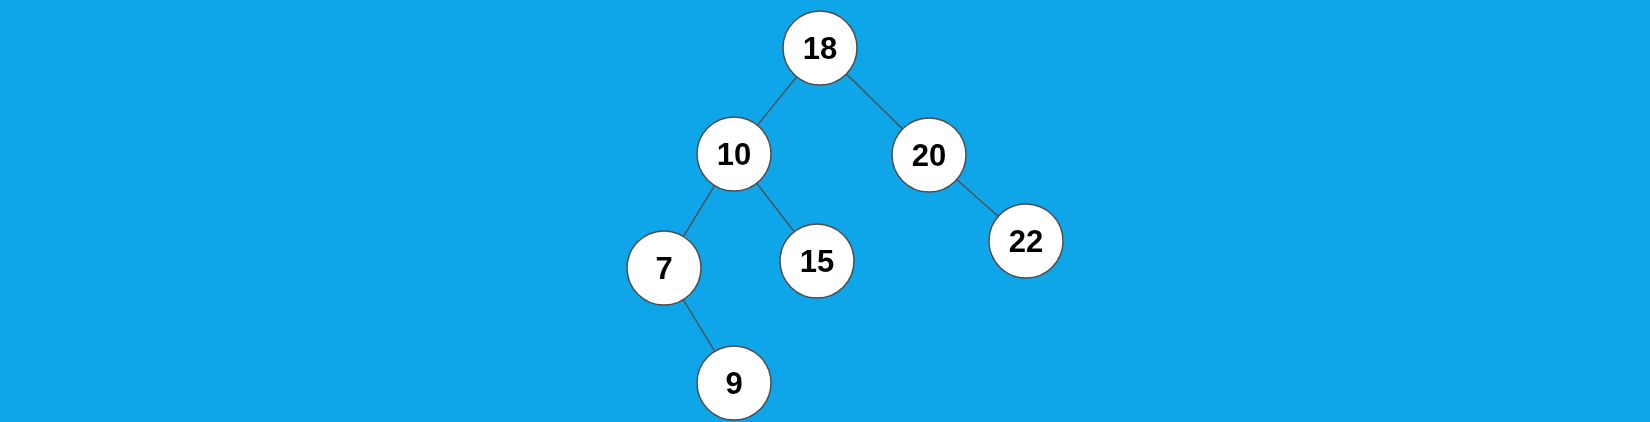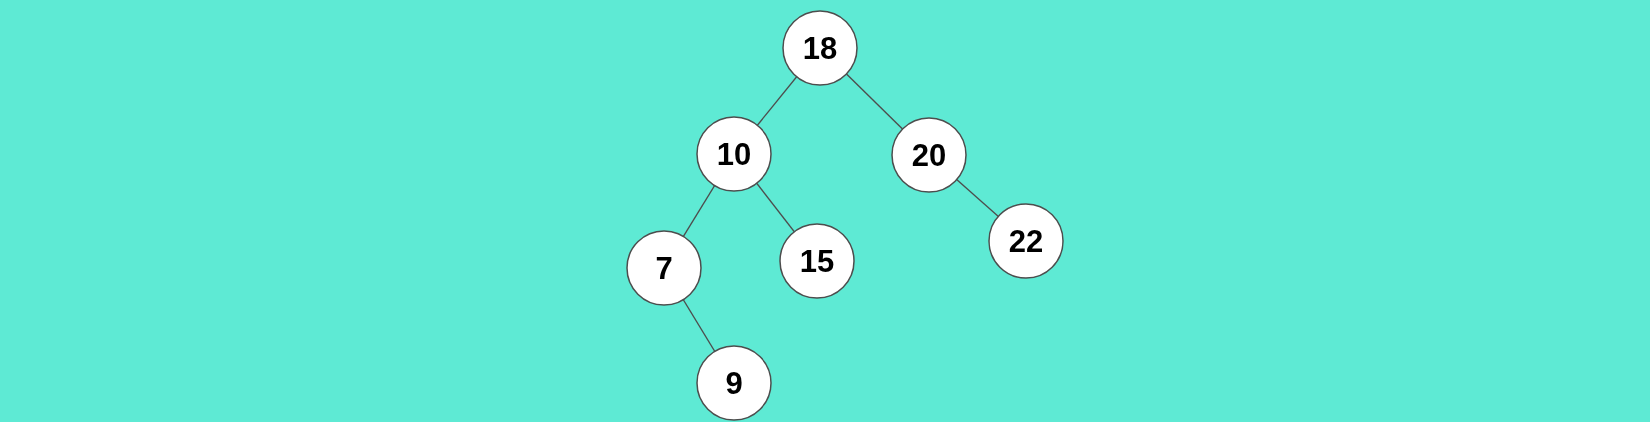--- a/index.html
+++ b/index.html
@@ -4,21 +4,21 @@
 <style>
   html, body {
     margin: 0;
     padding: 0;
     background: #ffffff;
   }
   .canvas {
     position: relative;
     width: 1650px;
     height: 422px;
-    background: #5eead4;
+    background: #0ea5e9;
     overflow: hidden;
   }
   svg {
     display: block;
   }
   .node-label {
     font-family: "Liberation Sans", sans-serif;
     font-weight: bold;
     font-size: 31px;
     fill: #000000;

